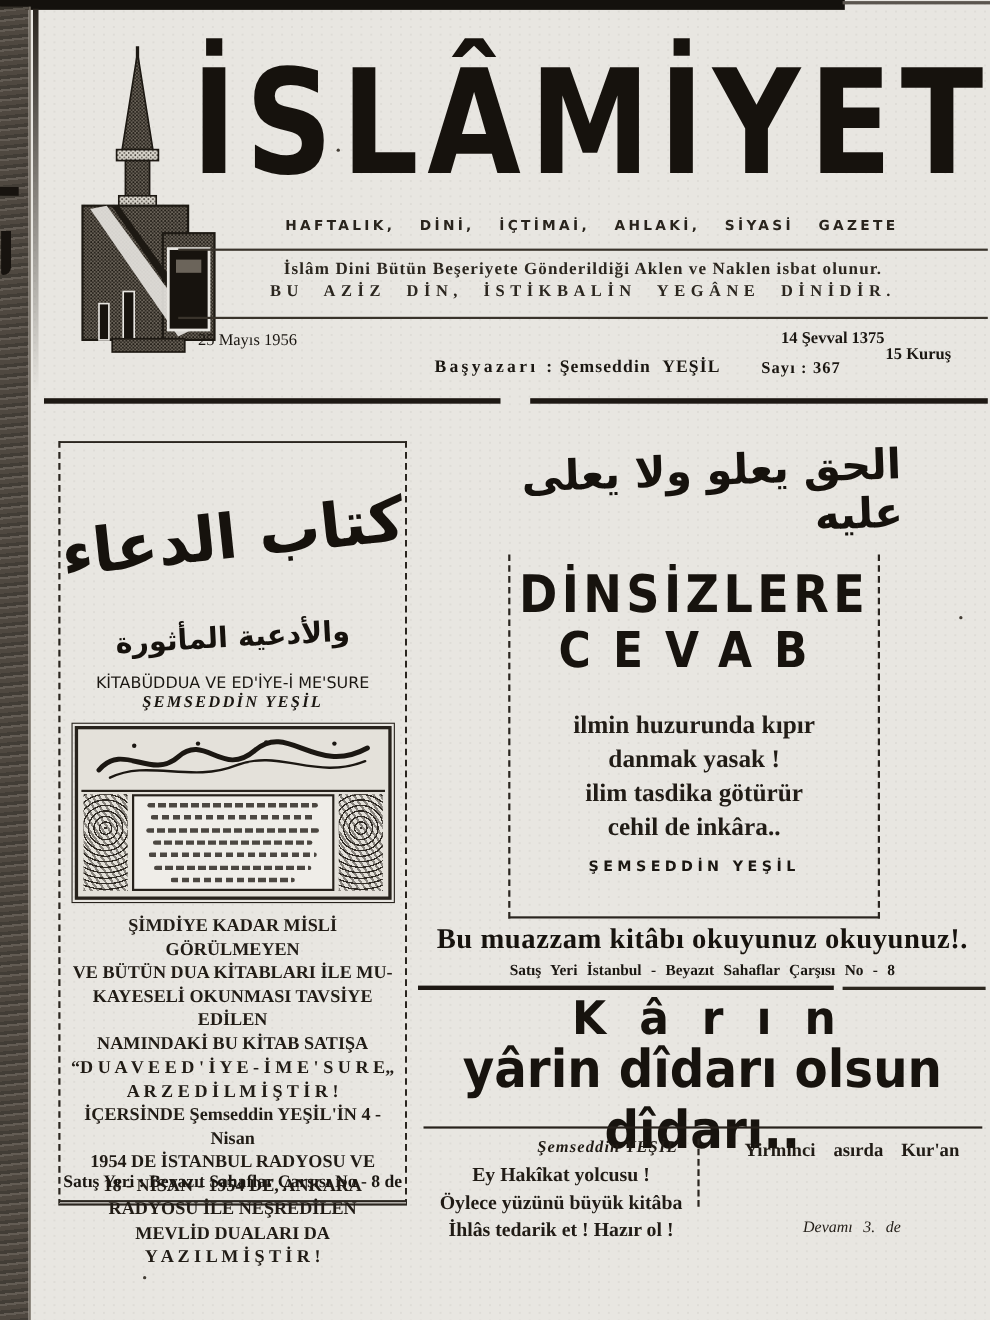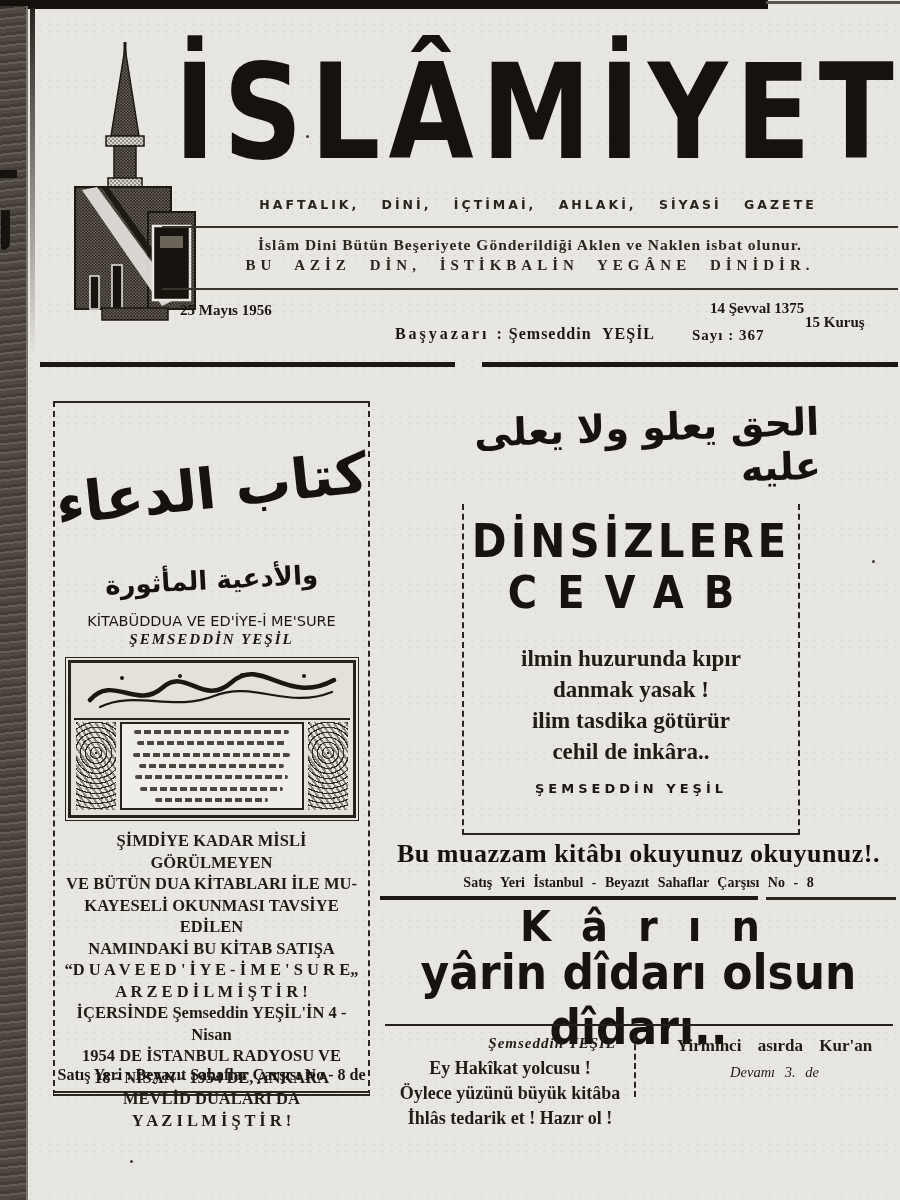--- a/index.html
+++ b/index.html
@@ -29,21 +29,21 @@
     font-family:"DejaVu Sans",sans-serif;font-weight:bold;font-size:110px;letter-spacing:8px;
     color:#16120d;transform:scaleY(1.2);transform-origin:center;}
   .subtitle{position:absolute;left:180px;top:197px;width:716px;text-align:center;
     font-family:"DejaVu Sans",sans-serif;font-size:12.5px;font-weight:bold;
     letter-spacing:3px;word-spacing:15px;color:#29241d;}
   .rule{position:absolute;height:2px;background:#39332b;}
   .motto1{position:absolute;left:170px;top:236px;width:720px;text-align:center;
     font-size:15.5px;font-weight:bold;color:#2b261f;letter-spacing:1px;}
   .motto2{position:absolute;left:170px;top:257px;width:720px;text-align:center;
     font-size:15px;font-weight:bold;color:#2b261f;letter-spacing:5px;word-spacing:10px;}
-  .date-l{position:absolute;left:180px;top:302px;font-size:15px;font-weight:bold;}
+  .date-l{position:absolute;left:180px;top:302px;font-size:15px;font-weight:normal;}
   .date-r{position:absolute;left:710px;top:300px;font-size:15px;font-weight:bold;}
   .editor{position:absolute;left:370px;top:325px;width:310px;text-align:center;font-size:16px;font-weight:bold;}
   .editor .lbl{letter-spacing:3px;}
   .editor .nm{letter-spacing:1px;word-spacing:6px;}
   .issue{position:absolute;left:692px;top:327px;font-size:15px;font-weight:bold;letter-spacing:1px;}
   .price{position:absolute;left:805px;top:314px;font-size:15px;font-weight:bold;}
   .thick{position:absolute;top:362px;height:5px;background:#1d1813;}
 
   
   .lbox{position:absolute;left:53px;top:401px;width:317px;height:695px;box-sizing:border-box;
@@ -99,21 +99,21 @@
     transform:scaleY(1.08);color:#17130e;}
   .rule4{position:absolute;left:385px;top:1024px;width:508px;height:2px;background:#26211b;}
   .fl{position:absolute;left:390px;top:1031px;width:240px;text-align:center;
     font-size:18px;font-weight:bold;line-height:25px;color:#211c16;}
   .fl-author{font-style:italic;font-size:15px;text-align:right;padding-right:14px;letter-spacing:1px;}
   .fdiv{position:absolute;left:634px;top:1035px;height:62px;border-left:2px dashed #2a251f;}
   .fr{position:absolute;left:652px;top:1032px;width:245px;font-size:17px;font-weight:bold;
     line-height:27px;color:#211c16;}
   .fr-1{text-align:left;}
   .fr-2{text-align:center;word-spacing:12px;}
-  .fr-3{text-align:center;font-style:italic;font-weight:normal;font-size:14.5px;word-spacing:6px;}
+  .fr-3{text-align:center;font-style:italic;font-weight:normal;font-size:14.5px;word-spacing:6px;margin-top:44px;}
 </style>
 </head>
 <body>
 
 <div id="page">
 
   <div class="top-bar"></div>
   <div class="top-bar-thin"></div>
   <div class="scan-band"></div>
   <div class="left-streak"></div>
@@ -210,20 +210,21 @@
     <div class="ad-lines">
       <div>ŞİMDİYE KADAR MİSLİ GÖRÜLMEYEN</div>
       <div>VE BÜTÜN DUA KİTABLARI İLE MU-</div>
       <div>KAYESELİ OKUNMASI TAVSİYE EDİLEN</div>
       <div>NAMINDAKİ BU KİTAB SATIŞA</div>
       <div>“D U A  V E  E D ' İ Y E - İ  M E ' S U R E„</div>
       <div>A R Z E D İ L M İ Ş T İ R !</div>
       <div>İÇERSİNDE Şemseddin YEŞİL'İN 4 - Nisan</div>
       <div>1954 DE İSTANBUL RADYOSU VE</div>
       <div>18 - NİSAN - 1954 DE, ANKARA</div>
+      <div>RADYOSU İLE NEŞREDİLEN</div>
       <div>MEVLİD DUALARI DA</div>
       <div>Y A Z I L M İ Ş T İ R !</div>
     </div>
 
     <div class="sales1">Satış Yeri : Beyazıt Sahaflar Çarşısı No - 8 de</div>
   </div>
 
   <div class="callig-right">الحق يعلو ولا يعلى عليه</div>
 
   <div class="abox">

